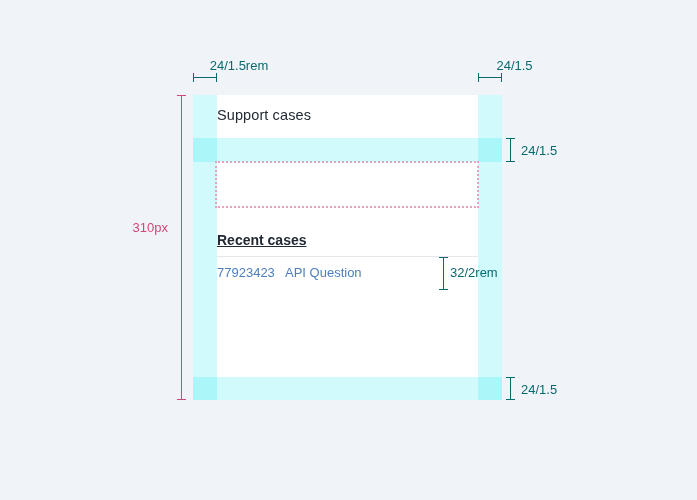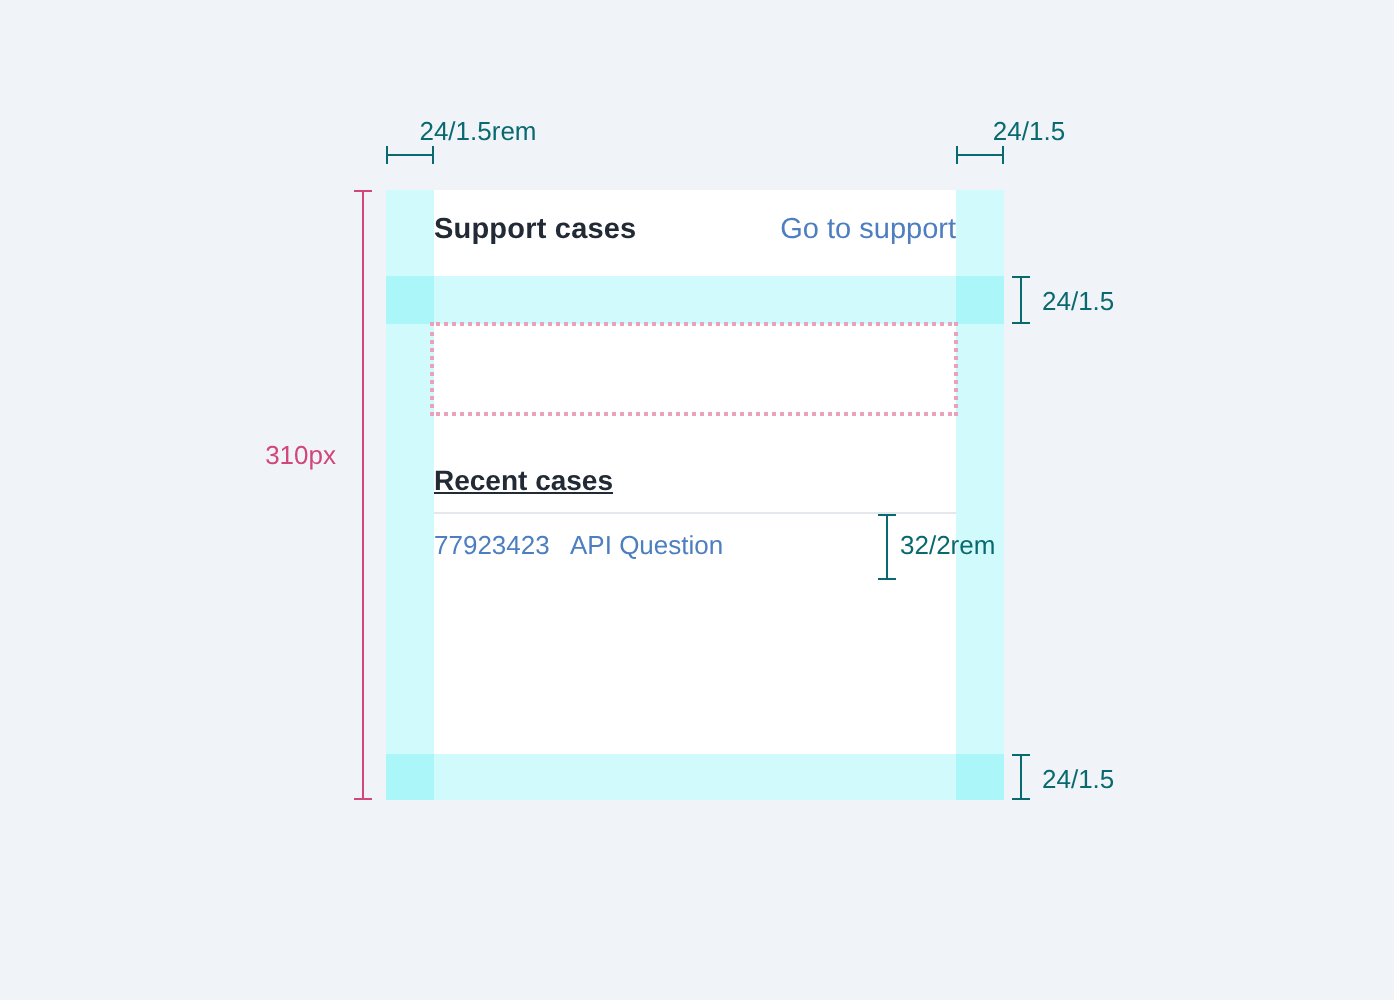--- a/index.html
+++ b/index.html
@@ -14,21 +14,21 @@
 
   
   .card{position:absolute;left:193px;top:95px;width:309px;height:305px;background:var(--card-bg);}
   .hl{position:absolute;background:var(--highlight);pointer-events:none;}
   .strip-left{left:0;top:0;width:24px;height:305px;}
   .strip-right{left:285px;top:0;width:24px;height:305px;}
   .band-top{left:0;top:43px;width:309px;height:24px;}
   .band-bottom{left:0;top:282px;width:309px;height:23px;}
 
   .card-title{position:absolute;left:24px;top:10px;font-size:14.5px;line-height:20px;
-    font-weight:700;color:var(--heading);letter-spacing:.1px;}
+    font-weight:400;color:var(--heading);letter-spacing:.1px;}
   .card-link{position:absolute;right:24px;top:10px;font-size:14.5px;line-height:20px;
     color:var(--link);text-decoration:none;cursor:pointer;}
 
   .dashed-box{position:absolute;left:22px;top:66px;width:264px;height:47px;
     border:2px dotted var(--pink);padding:1px 0 0 2px;}
   .summary-link{display:block;font-size:13.5px;line-height:22px;font-weight:700;
     color:var(--summary-link);text-decoration:none;cursor:pointer;}
 
   .section-title{position:absolute;left:24px;top:136px;font-size:14px;line-height:18px;
     font-weight:700;color:var(--heading);text-decoration:underline;}
@@ -59,21 +59,20 @@
 
 <div class="canvas">
 
   <div class="card">
     <div class="hl strip-left"></div>
     <div class="hl strip-right"></div>
     <div class="hl band-top"></div>
     <div class="hl band-bottom"></div>
 
     <span class="card-title">Support cases</span>
-    <a class="card-link">Go to support</a>
 
     <div class="dashed-box">
     </div>
 
     <span class="section-title">Recent cases</span>
 
     <div class="case-table">
       <div class="case-row">
         <span class="case-id">77923423</span>
         <span class="case-name">API Question</span>

